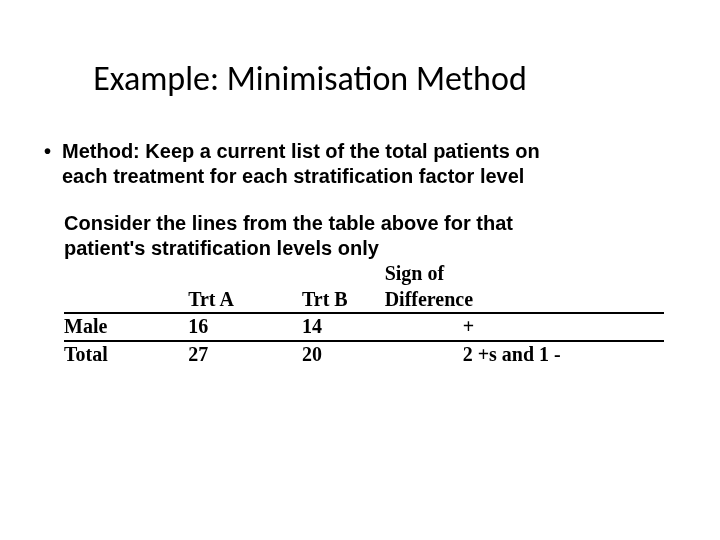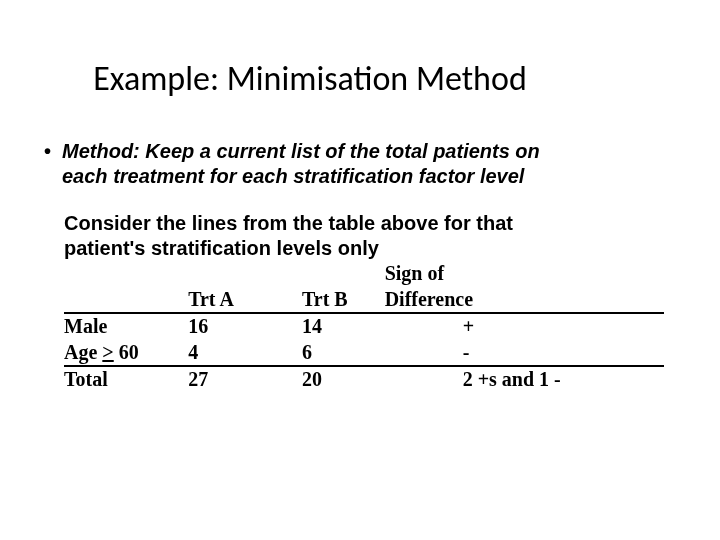--- a/index.html
+++ b/index.html
@@ -36,21 +36,20 @@
     margin-bottom: 22px;
   }
   .bullet .dot {
     flex: 0 0 auto;
     width: 18px;
     text-align: left;
     padding-left: 2px;
   }
   .bullet .text {
     flex: 1 1 auto;
-    font-style: italic;
   }
   .subtext {
     padding-left: 22px;
     line-height: 1.25;
   }
   .tablewrap {
     padding-left: 22px;
     font-size: 20px;
     font-weight: 700;
   }
@@ -115,28 +114,20 @@
             </th>
           </tr>
         </thead>
         <tbody>
           <tr>
             <td>Male</td>
             <td>16</td>
             <td>14</td>
             <td class="sign-cell">+</td>
           </tr>
-          <tr>
-            <td>
-              <span>Age  </span><span class="underline">&gt;</span><span> 60</span>
-            </td>
-            <td>4</td>
-            <td>6</td>
-            <td class="sign-cell">-</td>
-          </tr>
           <tr class="tfoot-row">
             <td>Total</td>
             <td>27</td>
             <td>20</td>
             <td class="sign-cell">2 +s and 1 -</td>
           </tr>
         </tbody>
       </table>
     </div>
 

